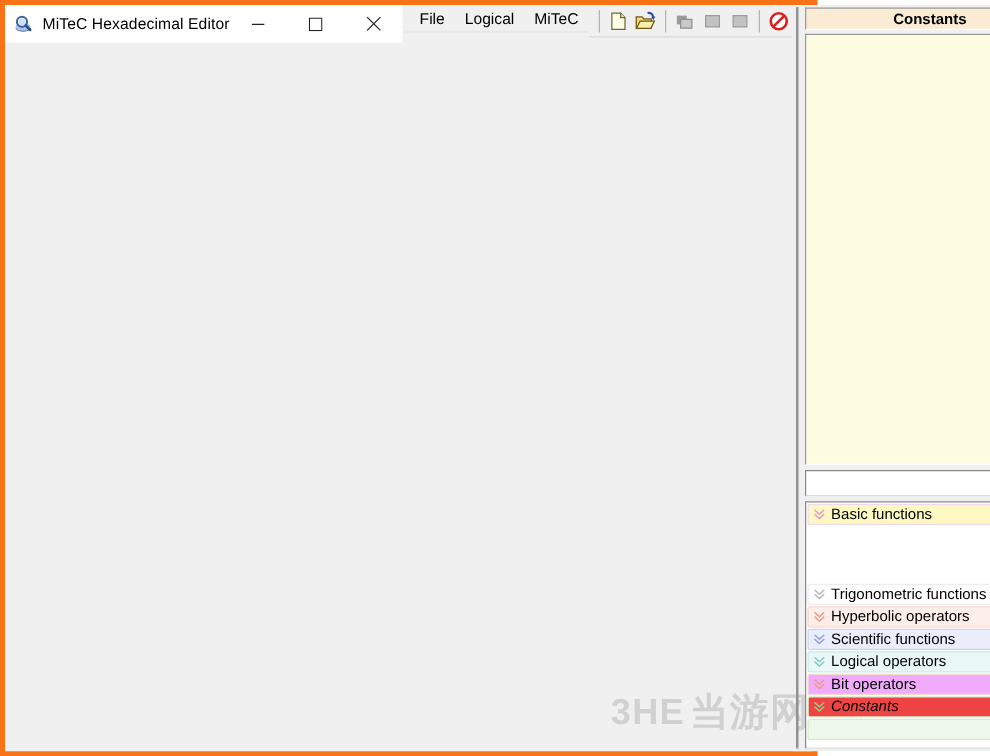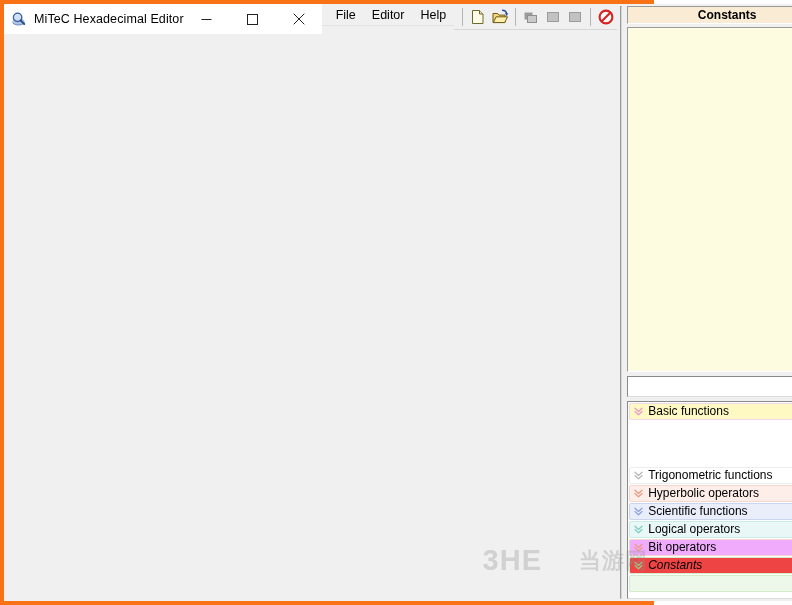--- a/index.html
+++ b/index.html
@@ -215,34 +215,34 @@
     font-size: 12px;
     color: #000;
     white-space: nowrap;
     line-height: 13px;
   }
 
   
   .watermark {
     position: absolute;
     right: 2px;
-    bottom: 24px;
+    bottom: 10px;
     pointer-events: none;
     opacity: 0.30;
     display: flex;
     align-items: center;
     gap: 4px;
     font-size: 29px;
     font-weight: bold;
     color: #8d8d8d;
     letter-spacing: 1px;
     white-space: nowrap;
     z-index: 30;
   }
-  .watermark .wm-cjk { font-size: 22px; margin-left: 33px; }
+  .watermark .wm-cjk { font-size: 31px; }
 </style>
 </head>
 <body>
 
 <div class="window">
 
   <div class="titlebar">
     <span class="title-icon">
       <svg width="16" height="16" viewBox="0 0 16 16">
         <ellipse cx="7.5" cy="11.5" rx="6" ry="3" fill="#6f8fc0"></ellipse>
@@ -269,22 +269,22 @@
         <svg width="12" height="12" viewBox="0 0 12 12">
           <line x1="0.7" y1="0.7" x2="11.3" y2="11.3" stroke="#222" stroke-width="1"></line>
           <line x1="11.3" y1="0.7" x2="0.7" y2="11.3" stroke="#222" stroke-width="1"></line>
         </svg>
       </div>
     </div>
   </div>
 
   <div class="menubar">
     <div class="menu-item">File</div>
-    <div class="menu-item">Editor</div>
-    <div class="menu-item">Help</div>
+    <div class="menu-item">Logical</div>
+    <div class="menu-item">MiTeC</div>
   </div>
 
   <div class="toolbar">
     <div class="tb-sep"></div>
 
     <div class="tb-btn">
       <span>
         <svg width="16" height="16" viewBox="0 0 16 16">
           <path d="M2.5 1.5h7l3.5 3.5v9.5h-10.5z" fill="#fffde8" stroke="#6b6b30" stroke-width="1"></path>
           <path d="M9.5 1.5v3.5h3.5" fill="#e6e2c0" stroke="#6b6b30" stroke-width="1"></path>

